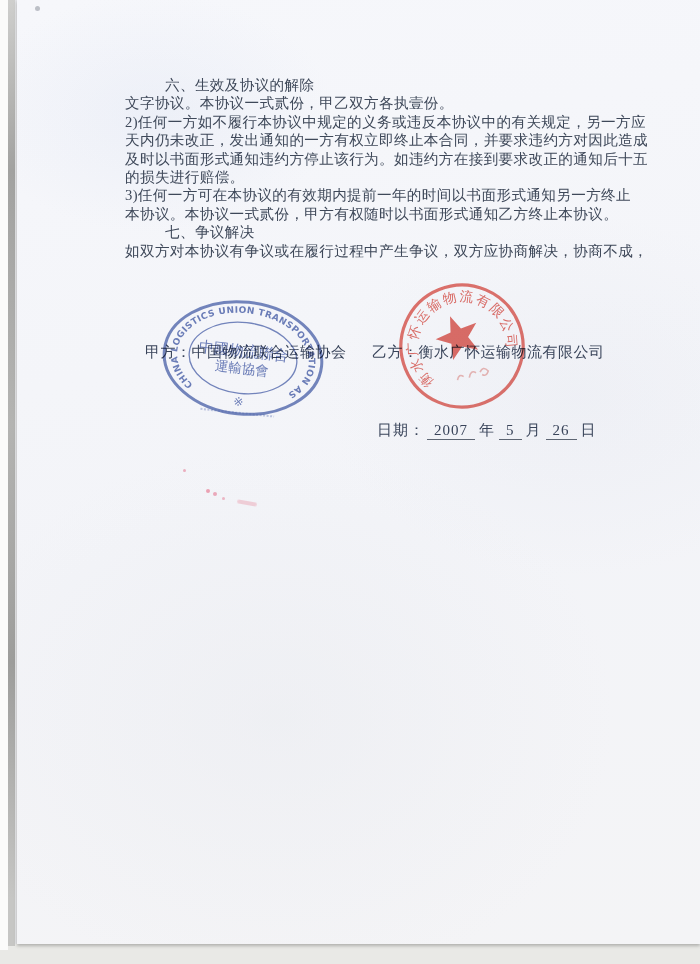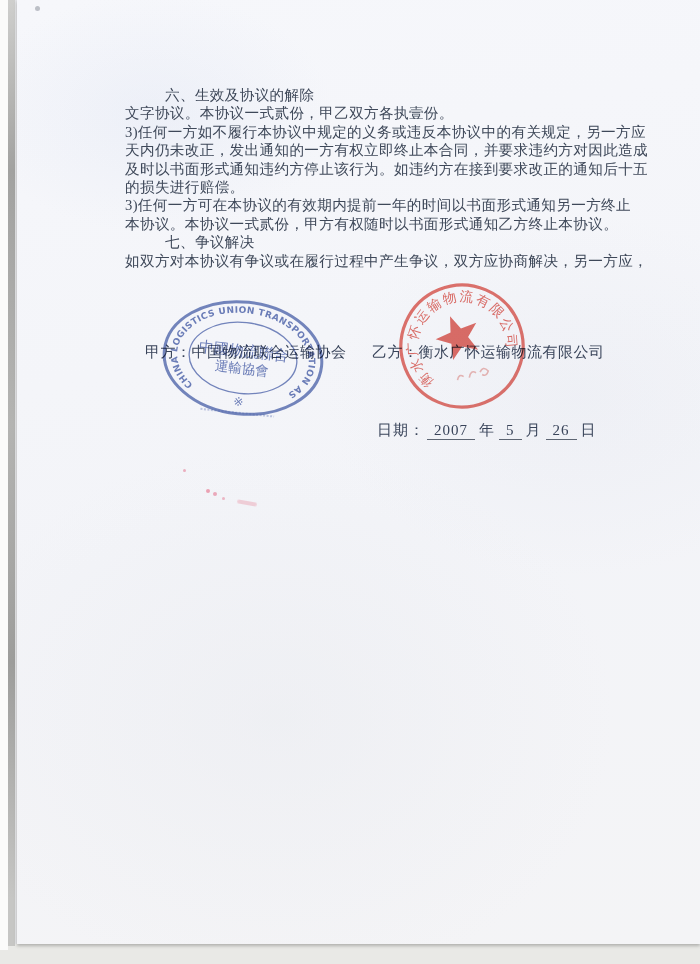--- a/index.html
+++ b/index.html
@@ -23,21 +23,21 @@
       linear-gradient(170deg,#f6f7fb,#f3f4f8 55%,#f4f4f6);
     box-shadow:0 2px 3px rgba(110,110,108,.45);
   }
   .speck{position:absolute;border-radius:50%;}
   .speck-grey{left:35px;top:6px;width:5px;height:5px;background:#aeb2ba;opacity:.8;}
   .pink{background:#e46a86;}
   .pink-smudge{position:absolute;left:237px;top:501px;width:20px;height:4px;background:#eba0b0;
     border-radius:2px;transform:rotate(10deg);opacity:.45;filter:blur(.5px);}
   
   .doc-text{
-    position:absolute;left:108px;top:86px;width:492px;
+    position:absolute;left:108px;top:76px;width:492px;
     font-size:14.6px;line-height:18.4px;letter-spacing:.35px;
     color:#3e4859;
   }
   .doc-text .line{white-space:nowrap;}
   .doc-text .line.indent{padding-left:40px;}
   
   .party{position:absolute;top:343px;font-size:15px;color:#39445a;letter-spacing:.5px;white-space:nowrap;}
   .party-a{left:128px;}
   .party-b{left:355px;}
   .date-line{position:absolute;left:360px;top:421px;font-size:15px;color:#39445a;letter-spacing:1px;white-space:nowrap;}
@@ -56,28 +56,28 @@
 <div class="edge-white-strip"></div>
 <div class="edge-dark-strip"></div>
 <div class="edge-mid-strip"></div>
 
 <div class="paper">
   <div class="speck speck-grey" style="left:18px;top:6px;"></div>
 
   <div class="doc-text">
     <div class="line indent">六、生效及协议的解除</div>
     <div class="line">文字协议。本协议一式贰份，甲乙双方各执壹份。</div>
-    <div class="line">3)任何一方如不履行本协议中规定的义务或违反本协议中的有关规定，另一方应</div>
+    <div class="line">2)任何一方如不履行本协议中规定的义务或违反本协议中的有关规定，另一方应</div>
     <div class="line">天内仍未改正，发出通知的一方有权立即终止本合同，并要求违约方对因此造成</div>
     <div class="line">及时以书面形式通知违约方停止该行为。如违约方在接到要求改正的通知后十五</div>
     <div class="line">的损失进行赔偿。</div>
     <div class="line">3)任何一方可在本协议的有效期内提前一年的时间以书面形式通知另一方终止</div>
     <div class="line">本协议。本协议一式贰份，甲方有权随时以书面形式通知乙方终止本协议。</div>
     <div class="line indent">七、争议解决</div>
-    <div class="line">如双方对本协议有争议或在履行过程中产生争议，双方应协商解决，另一方应，</div>
+    <div class="line">如双方对本协议有争议或在履行过程中产生争议，双方应协商解决，协商不成，</div>
   </div>
 
   <div class="party party-a">
     <span>甲方：</span><span>中国物流联合运输协会</span>
   </div>
   <div class="party party-b">
     <span>乙方：</span><span>衡水广怀运输物流有限公司</span>
   </div>
 
   <div class="date-line">

